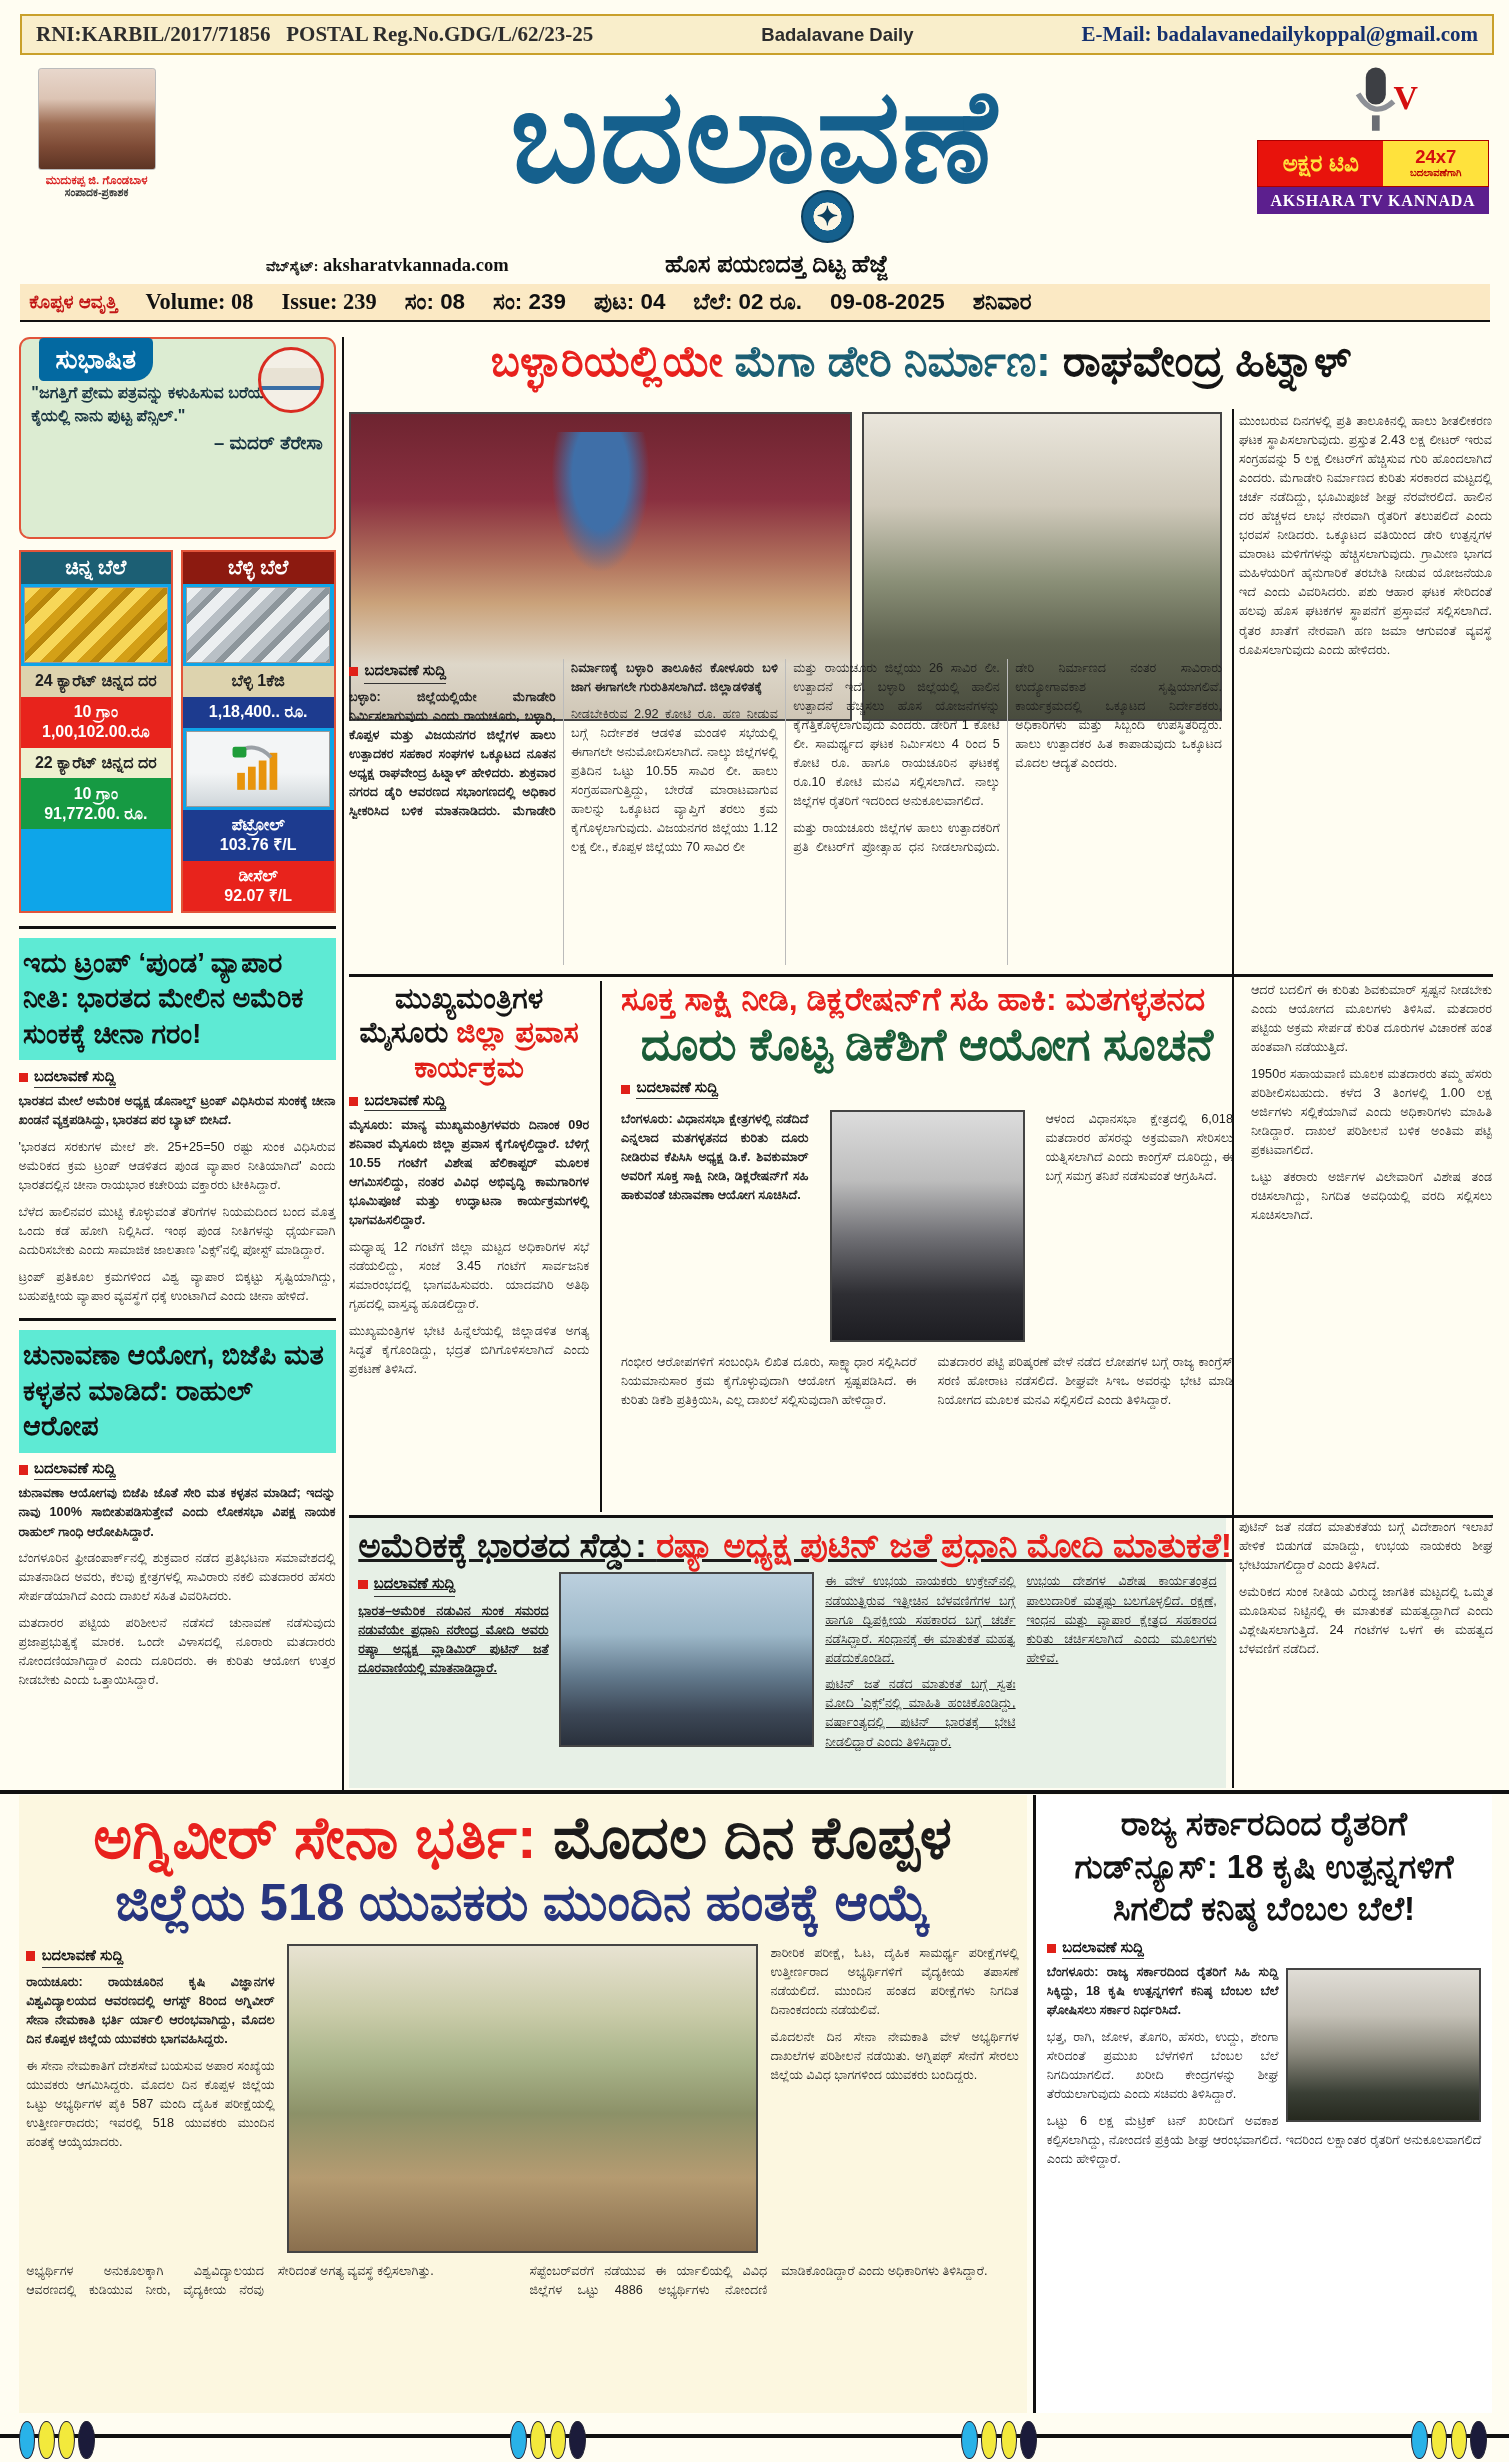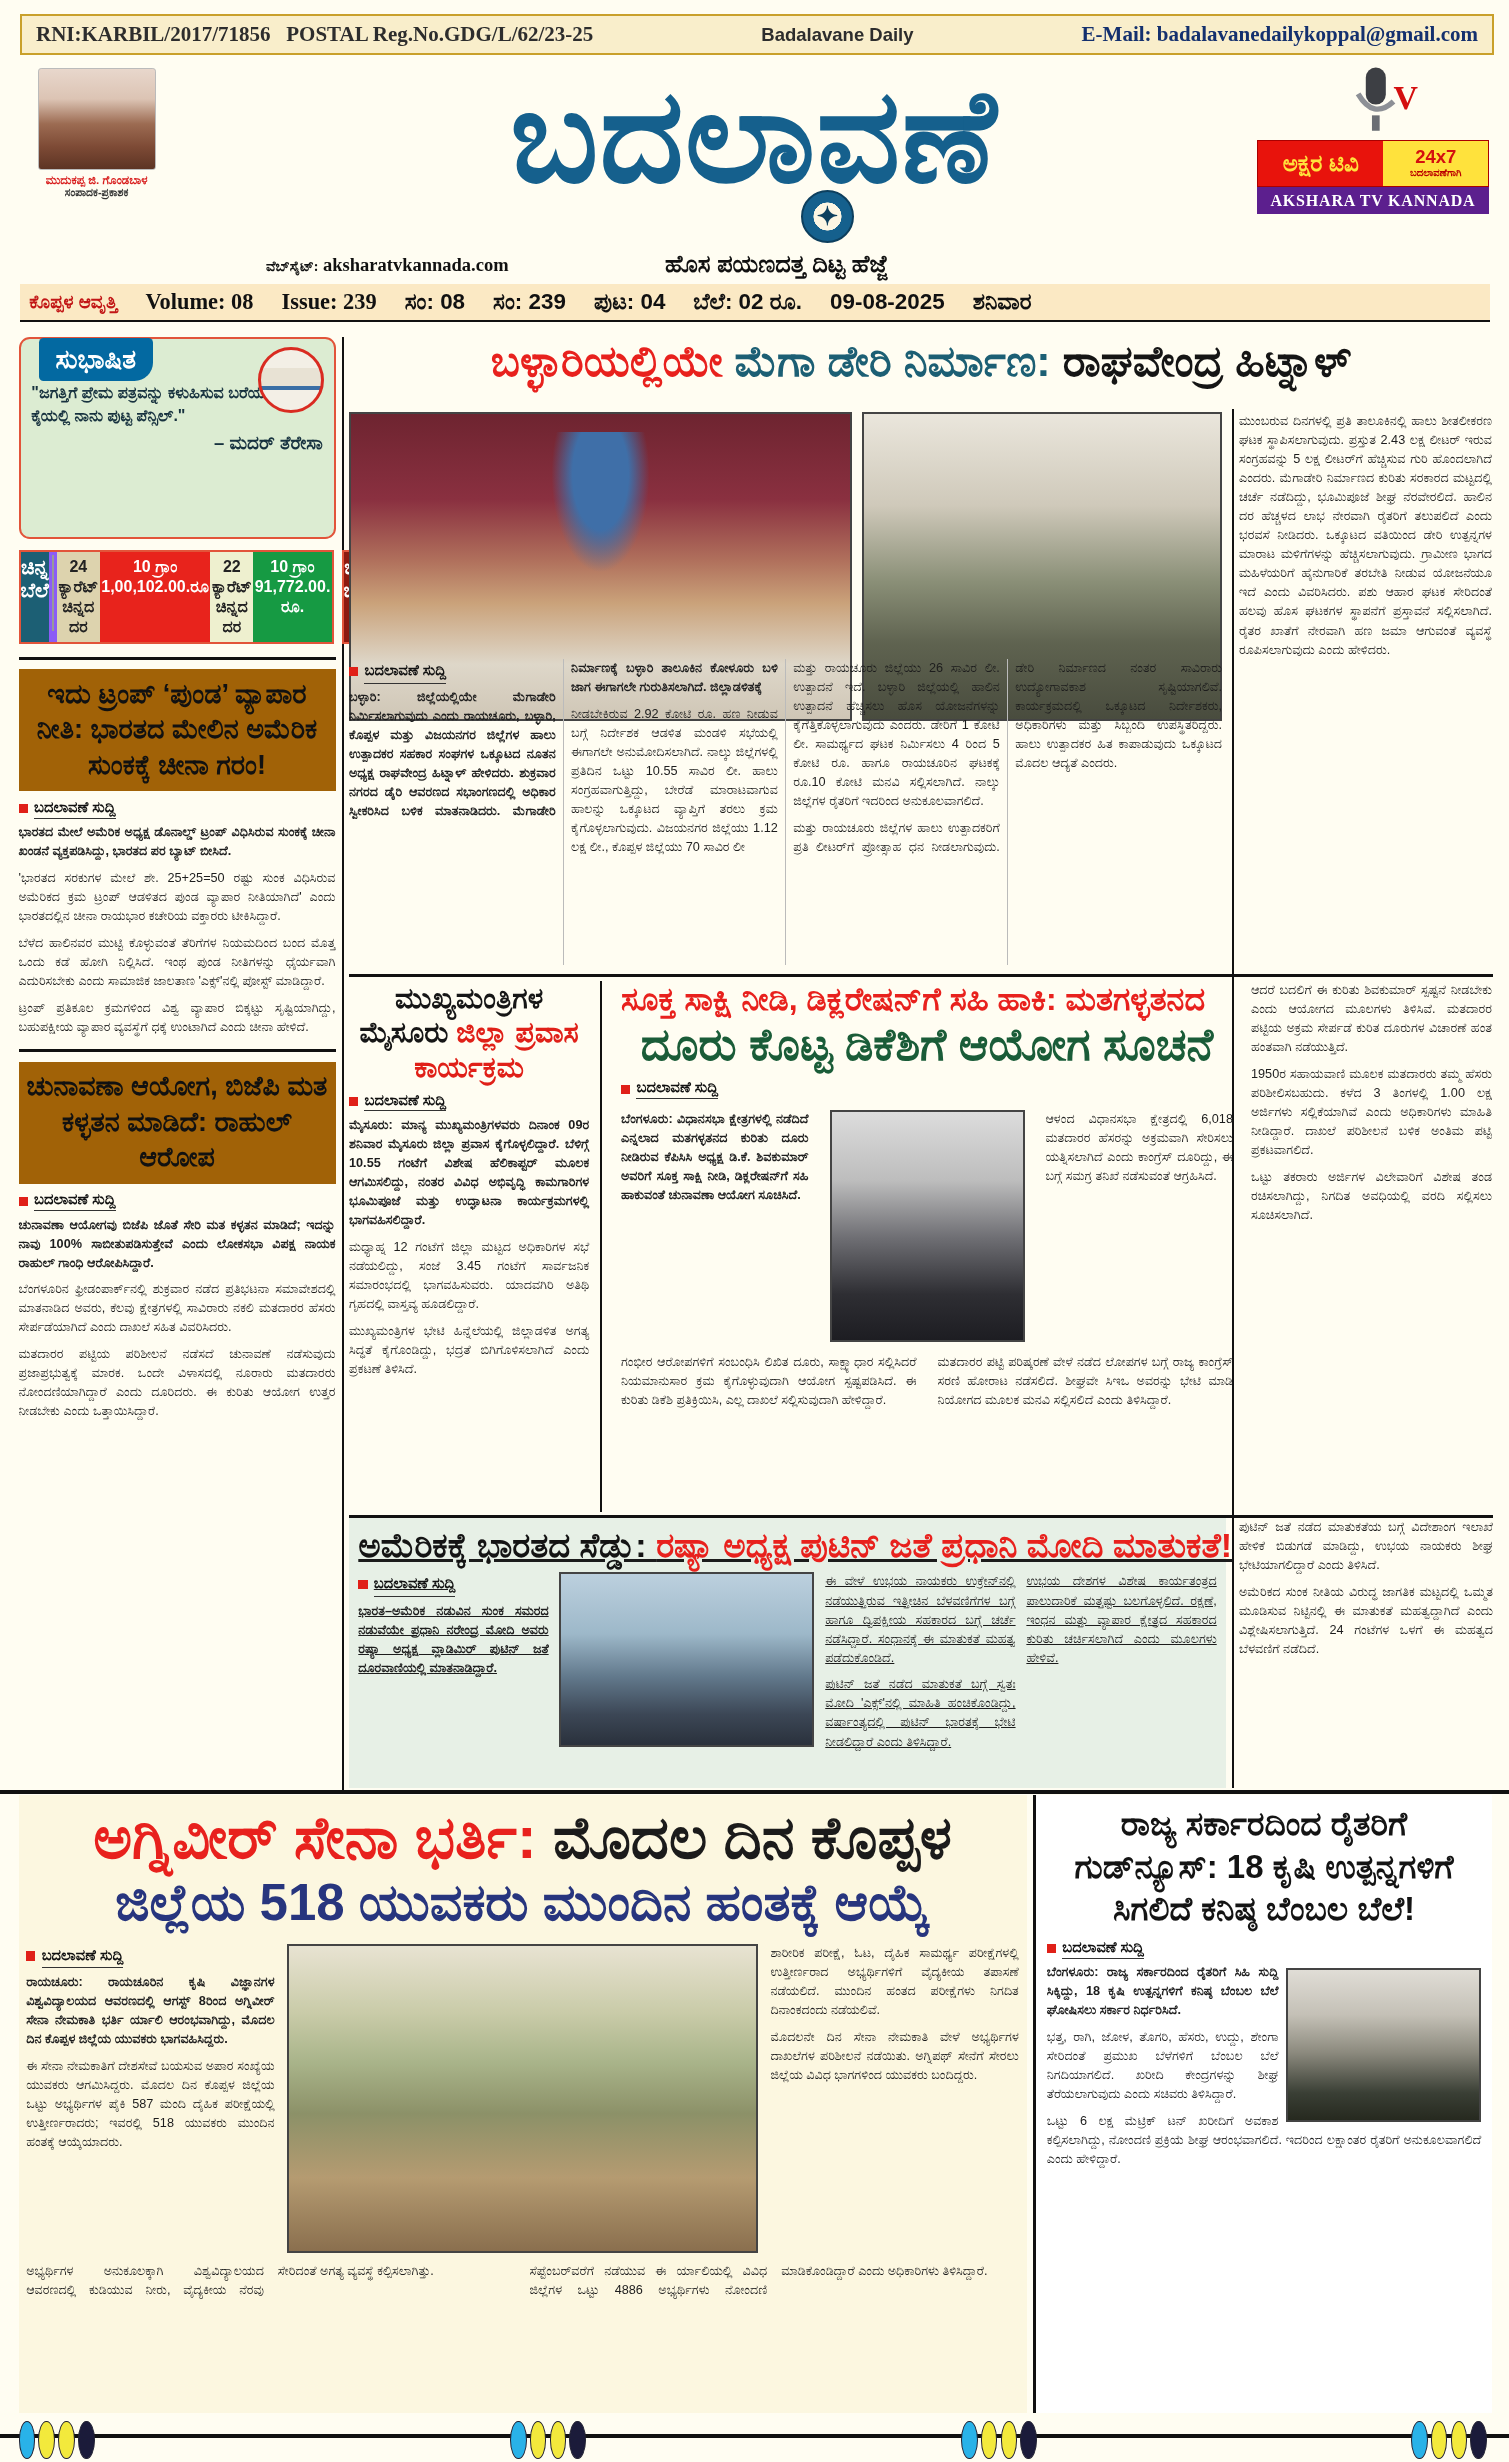--- a/index.html
+++ b/index.html
@@ -57,36 +57,36 @@
   .quote-box{position:relative;background:#dcecd2;border:2.3px solid #e2543a;border-radius:10.8px;
       padding:42px 10.8px 10.8px 10.8px;min-height:145px;}
   .quote-ribbon{position:absolute;left:18px;top:-1.5px;background:#0369a1;color:#fff;font-weight:800;
       font-size:26px;padding:6px 17px;border-radius:4.6px 4.6px 18.5px 4.6px;}
   .teresa{position:absolute;right:9.3px;top:7.7px;width:60px;height:60px;border-radius:50%;
       border:3.1px solid #d92b21;background:
       linear-gradient(180deg,#f3efe6 0 30%,#e8e2d4 30% 60%,#3a6ea5 60% 66%,#f3efe6 66% 100%);}
   .quote-text{font-size:16px;font-weight:bold;color:#17323f;line-height:1.45;}
   .quote-attr{text-align:right;font-size:18.5px;font-weight:800;color:#17323f;margin-top:4.6px;}
   .rates{display:flex;gap:7.7px;margin-top:10.8px;}
-  .ratebox{flex:1;border:2.3px solid #e2543a;background:#8b5cf6;display:flex;flex-direction:row;}
+  .ratebox{flex:1;border:2.3px solid #e2543a;background:#0ea5e9;display:flex;flex-direction:column;}
   .ratehead{color:#fff;font-weight:800;font-size:20px;text-align:center;padding:4.6px 0;}
   .ratehead.gold{background:#1c5f74;}
   .ratehead.silver{background:#8c1a10;}
   .rimg{height:74px;margin:3.1px;border:0.8px solid #999;}
   .rimg.goldimg{background:repeating-linear-gradient(135deg,#f7d758 0 10.8px,#d4a017 10.8px 20px,#b8860b 20px 26px);}
   .rimg.silverimg{background:repeating-linear-gradient(135deg,#eceff1 0 10.8px,#b9c0c6 10.8px 20px,#8d969c 20px 26px);}
   .rimg.fuelimg{background:linear-gradient(180deg,#f3f5f6 0 55%,#cfd6da 100%);display:flex;align-items:center;justify-content:center;}
   .rcell{font-weight:800;text-align:center;padding:5.4px 1.5px;font-size:16px;line-height:1.25;}
   .rcell.beige{background:#ddd3ae;color:#222;}
   .rcell.cream{background:#eef0cf;color:#222;}
   .rcell.red{background:#e8231c;color:#fff;}
   .rcell.green{background:#169a43;color:#fff;}
   .rcell.blue{background:#1d3b8f;color:#fff;}
   .rail-rule{height:3.1px;background:#111;margin:12.4px 0 9.3px 0;}
-  .rail-head{background:#a16207;font-weight:800;font-size:27px;line-height:1.32;text-align:center;
+  .rail-head{background:#5eead4;font-weight:800;font-size:27px;line-height:1.32;
       padding:7.7px 4.6px;color:#111;}
   .byline{display:flex;align-items:center;gap:6.2px;font-weight:800;font-size:14.7px;color:#111;
       margin:7.7px 0 4.6px 0;}
   .byline .sq{width:9.3px;height:9.3px;background:#e02018;display:inline-block;}
   .byline .bl{border-bottom:1.5px solid #333;padding-bottom:1.5px;}
   .bodytxt{font-size:12.7px;line-height:1.5;text-align:justify;color:#1d1d1d;}
   .bodytxt p{margin:0 0 7.7px 0;}
   .lead{font-weight:bold;}
   
   .main-art{position:absolute;left:349px;top:338px;width:1144px;height:633px;}

